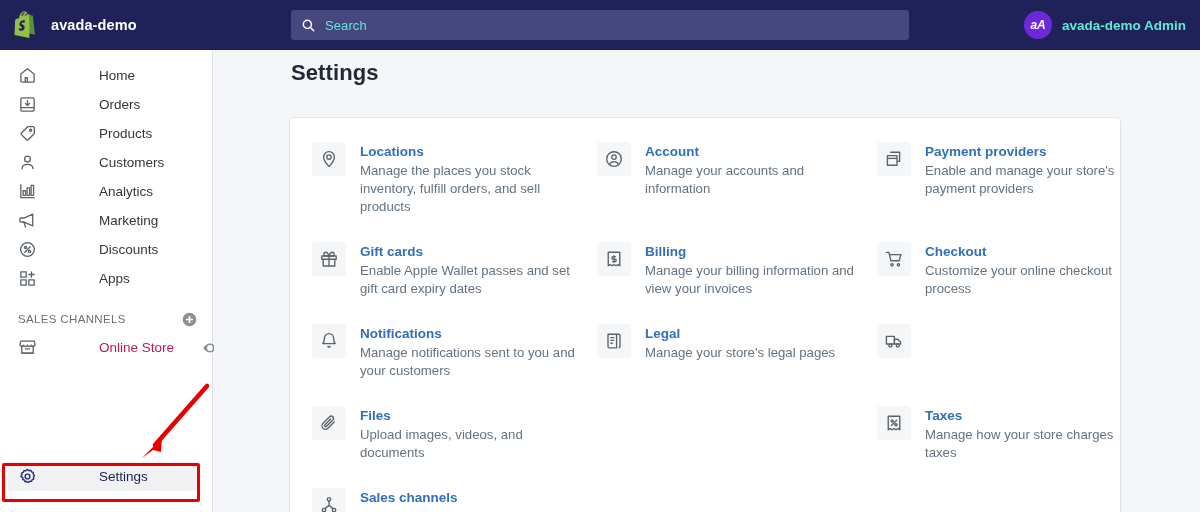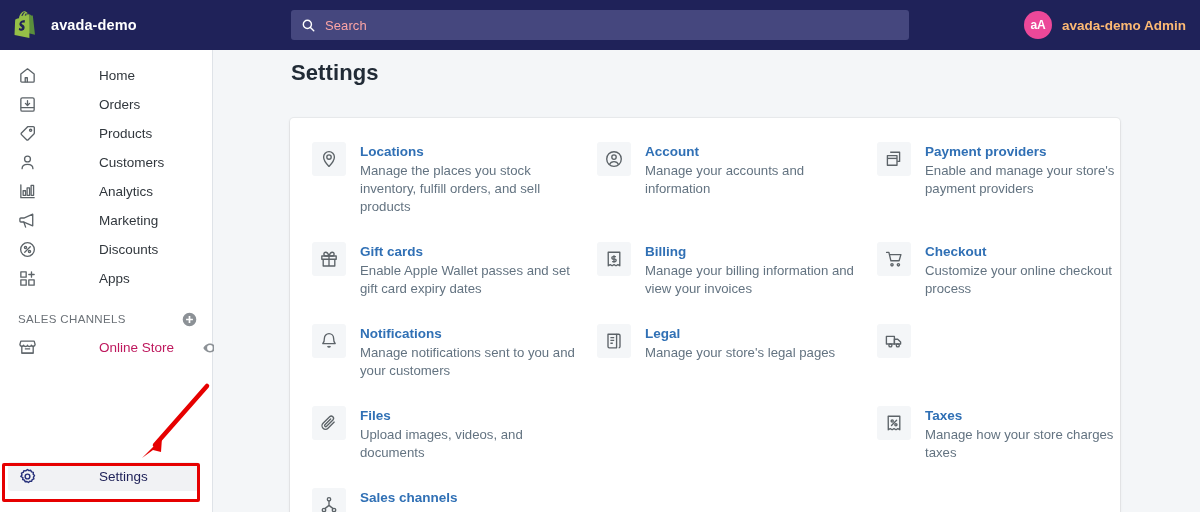--- a/index.html
+++ b/index.html
@@ -58,47 +58,48 @@
     height: 30px;
     background: #45477e;
     border-radius: 3px;
     display: flex;
     align-items: center;
     padding-left: 10px;
     gap: 9px;
   }
   .search-icon { width: 15px; height: 15px; flex: none; display:block; }
   .search-placeholder {
-    color: #fca5a5;
+    color: #5eead4;
     font-size: 13px;
     letter-spacing: 0.1px;
   }
 
   .user-area {
     position: absolute;
     right: 14px; top: 0;
     height: 50px;
     display: flex;
     align-items: center;
     gap: 10px;
   }
   .avatar {
     width: 28px; height: 28px;
     border-radius: 50%;
-    background: #ec4899;
+    background: #6d28d9;
     color: #ffffff;
     font-size: 12px;
     font-weight: bold;
     display: flex;
     align-items: center;
     justify-content: center;
     letter-spacing: -0.2px;
+    font-style: italic;
   }
   .user-name {
-    color: #fdba74;
+    color: #5eead4;
     font-size: 13.5px;
     font-weight: bold;
     white-space: nowrap;
   }
 
   
   .sidebar {
     position: absolute;
     top: 50px; left: 0;
     width: 213px;

